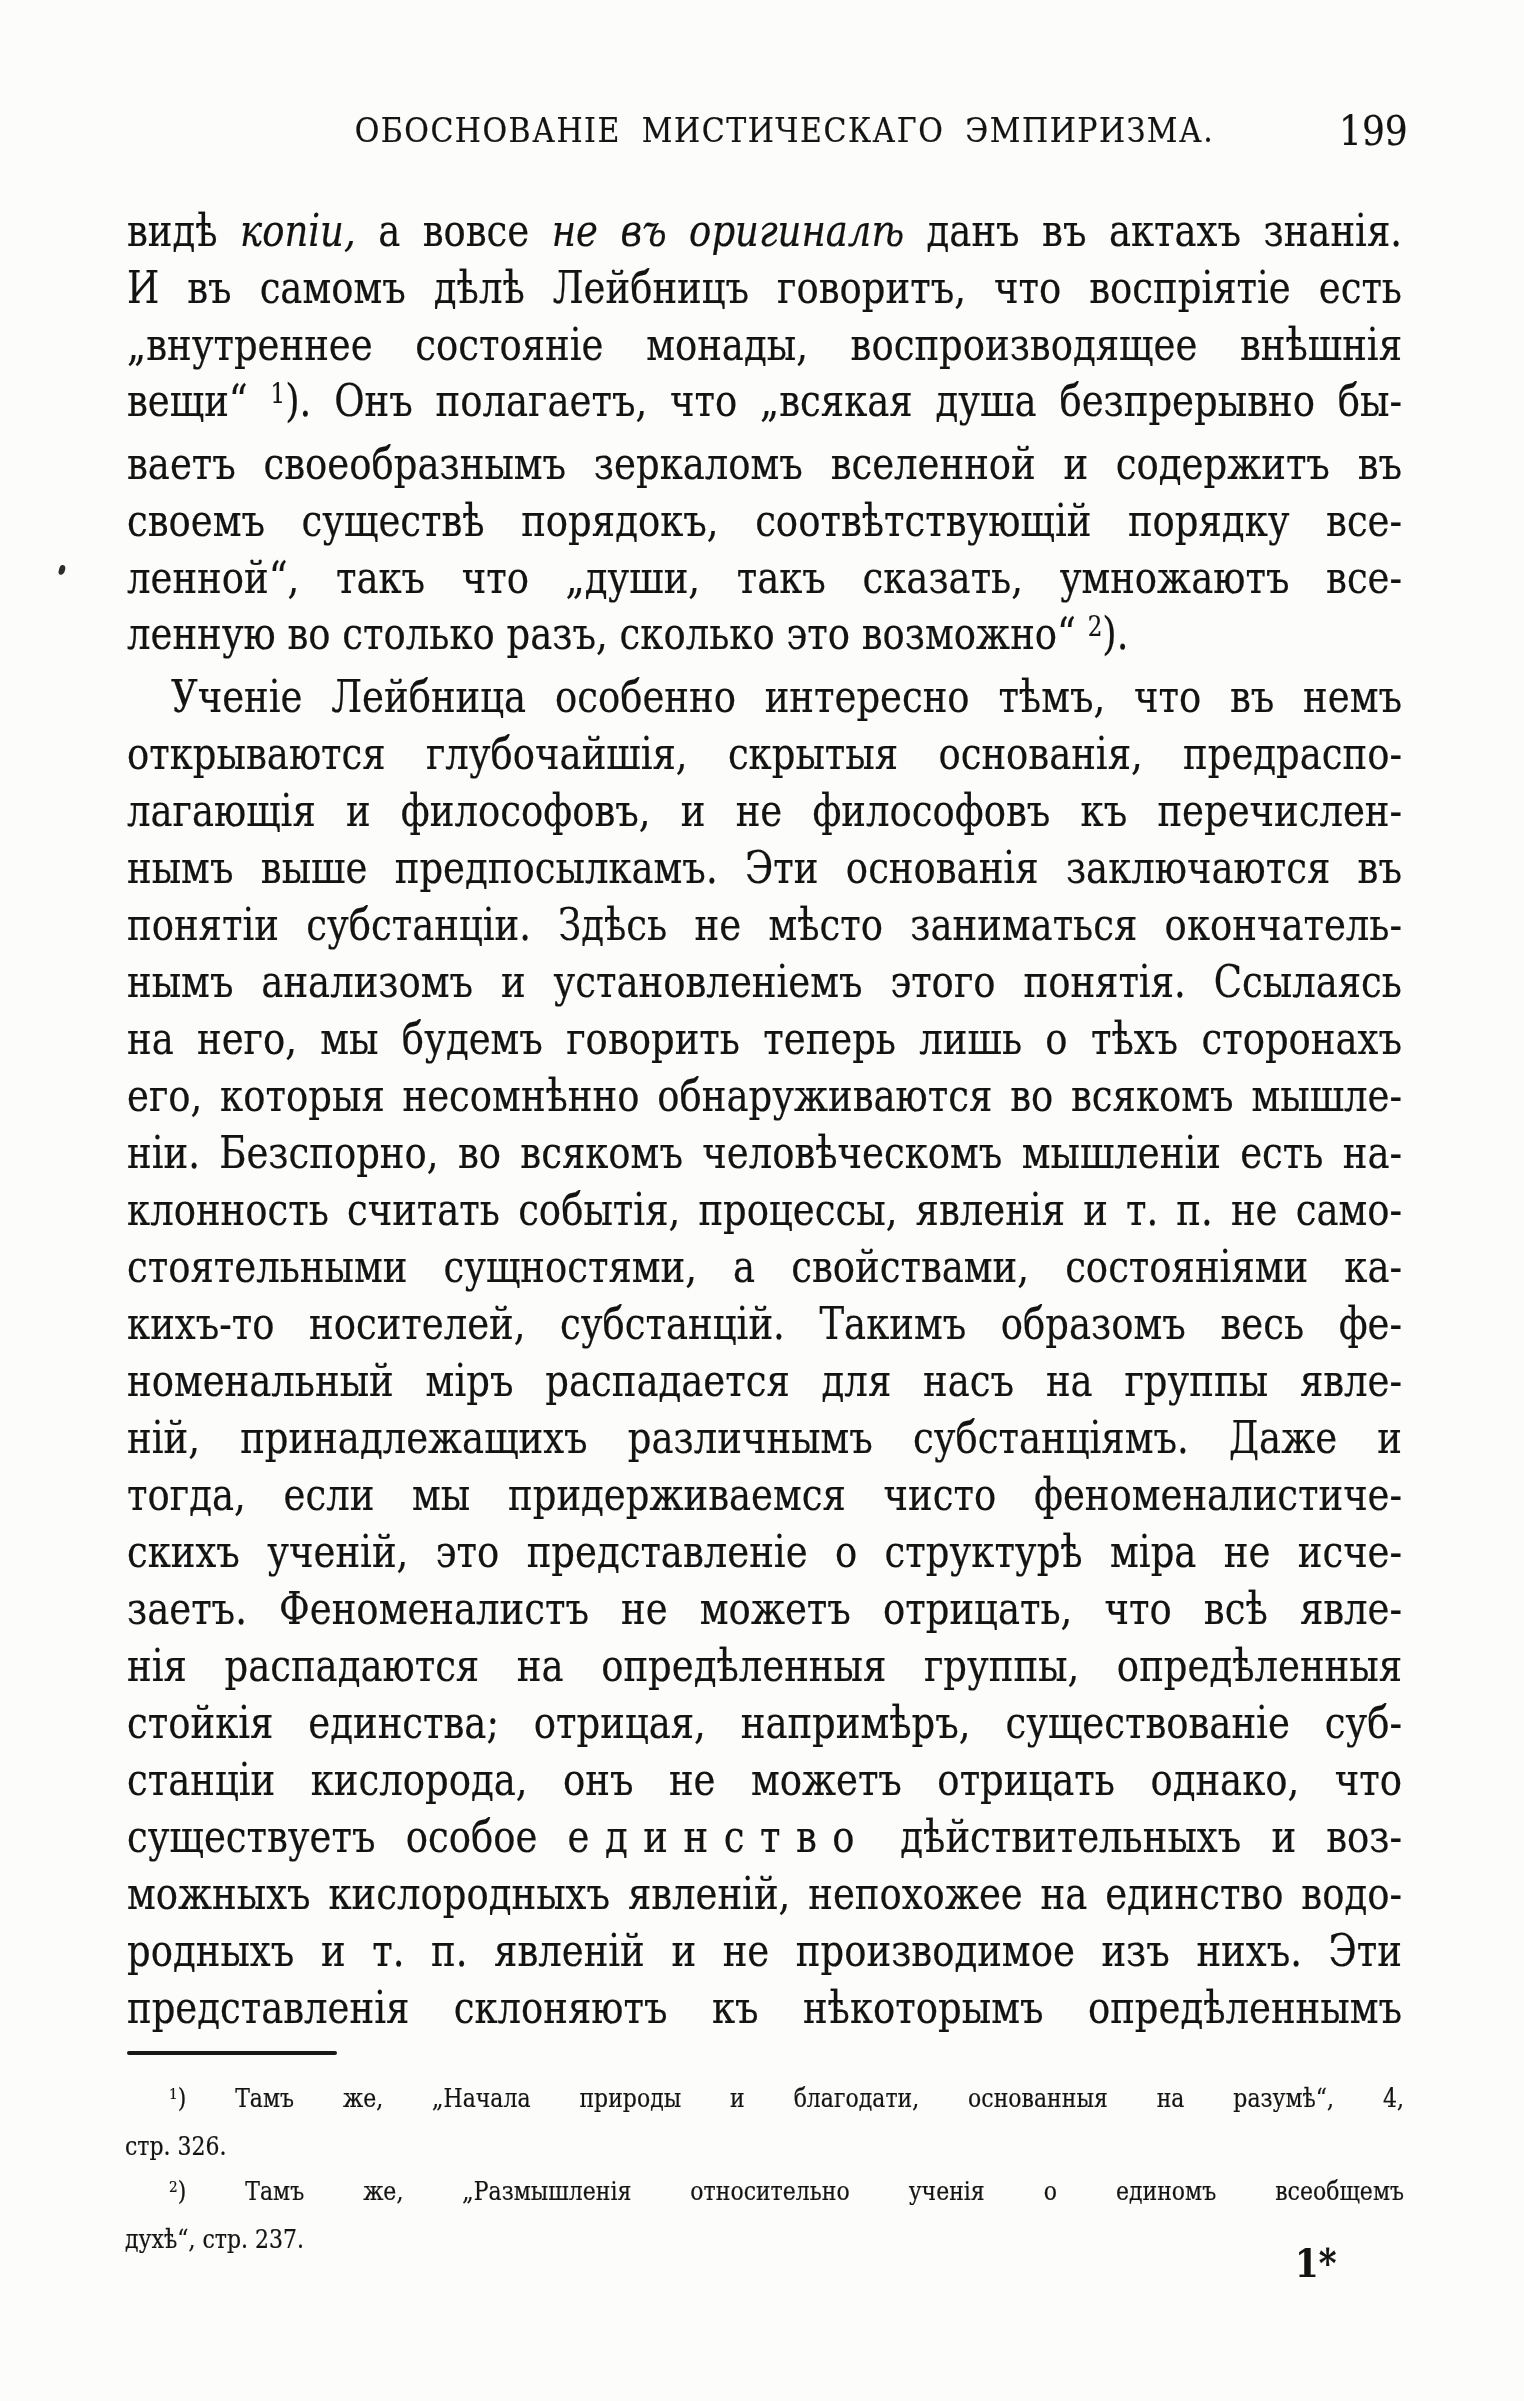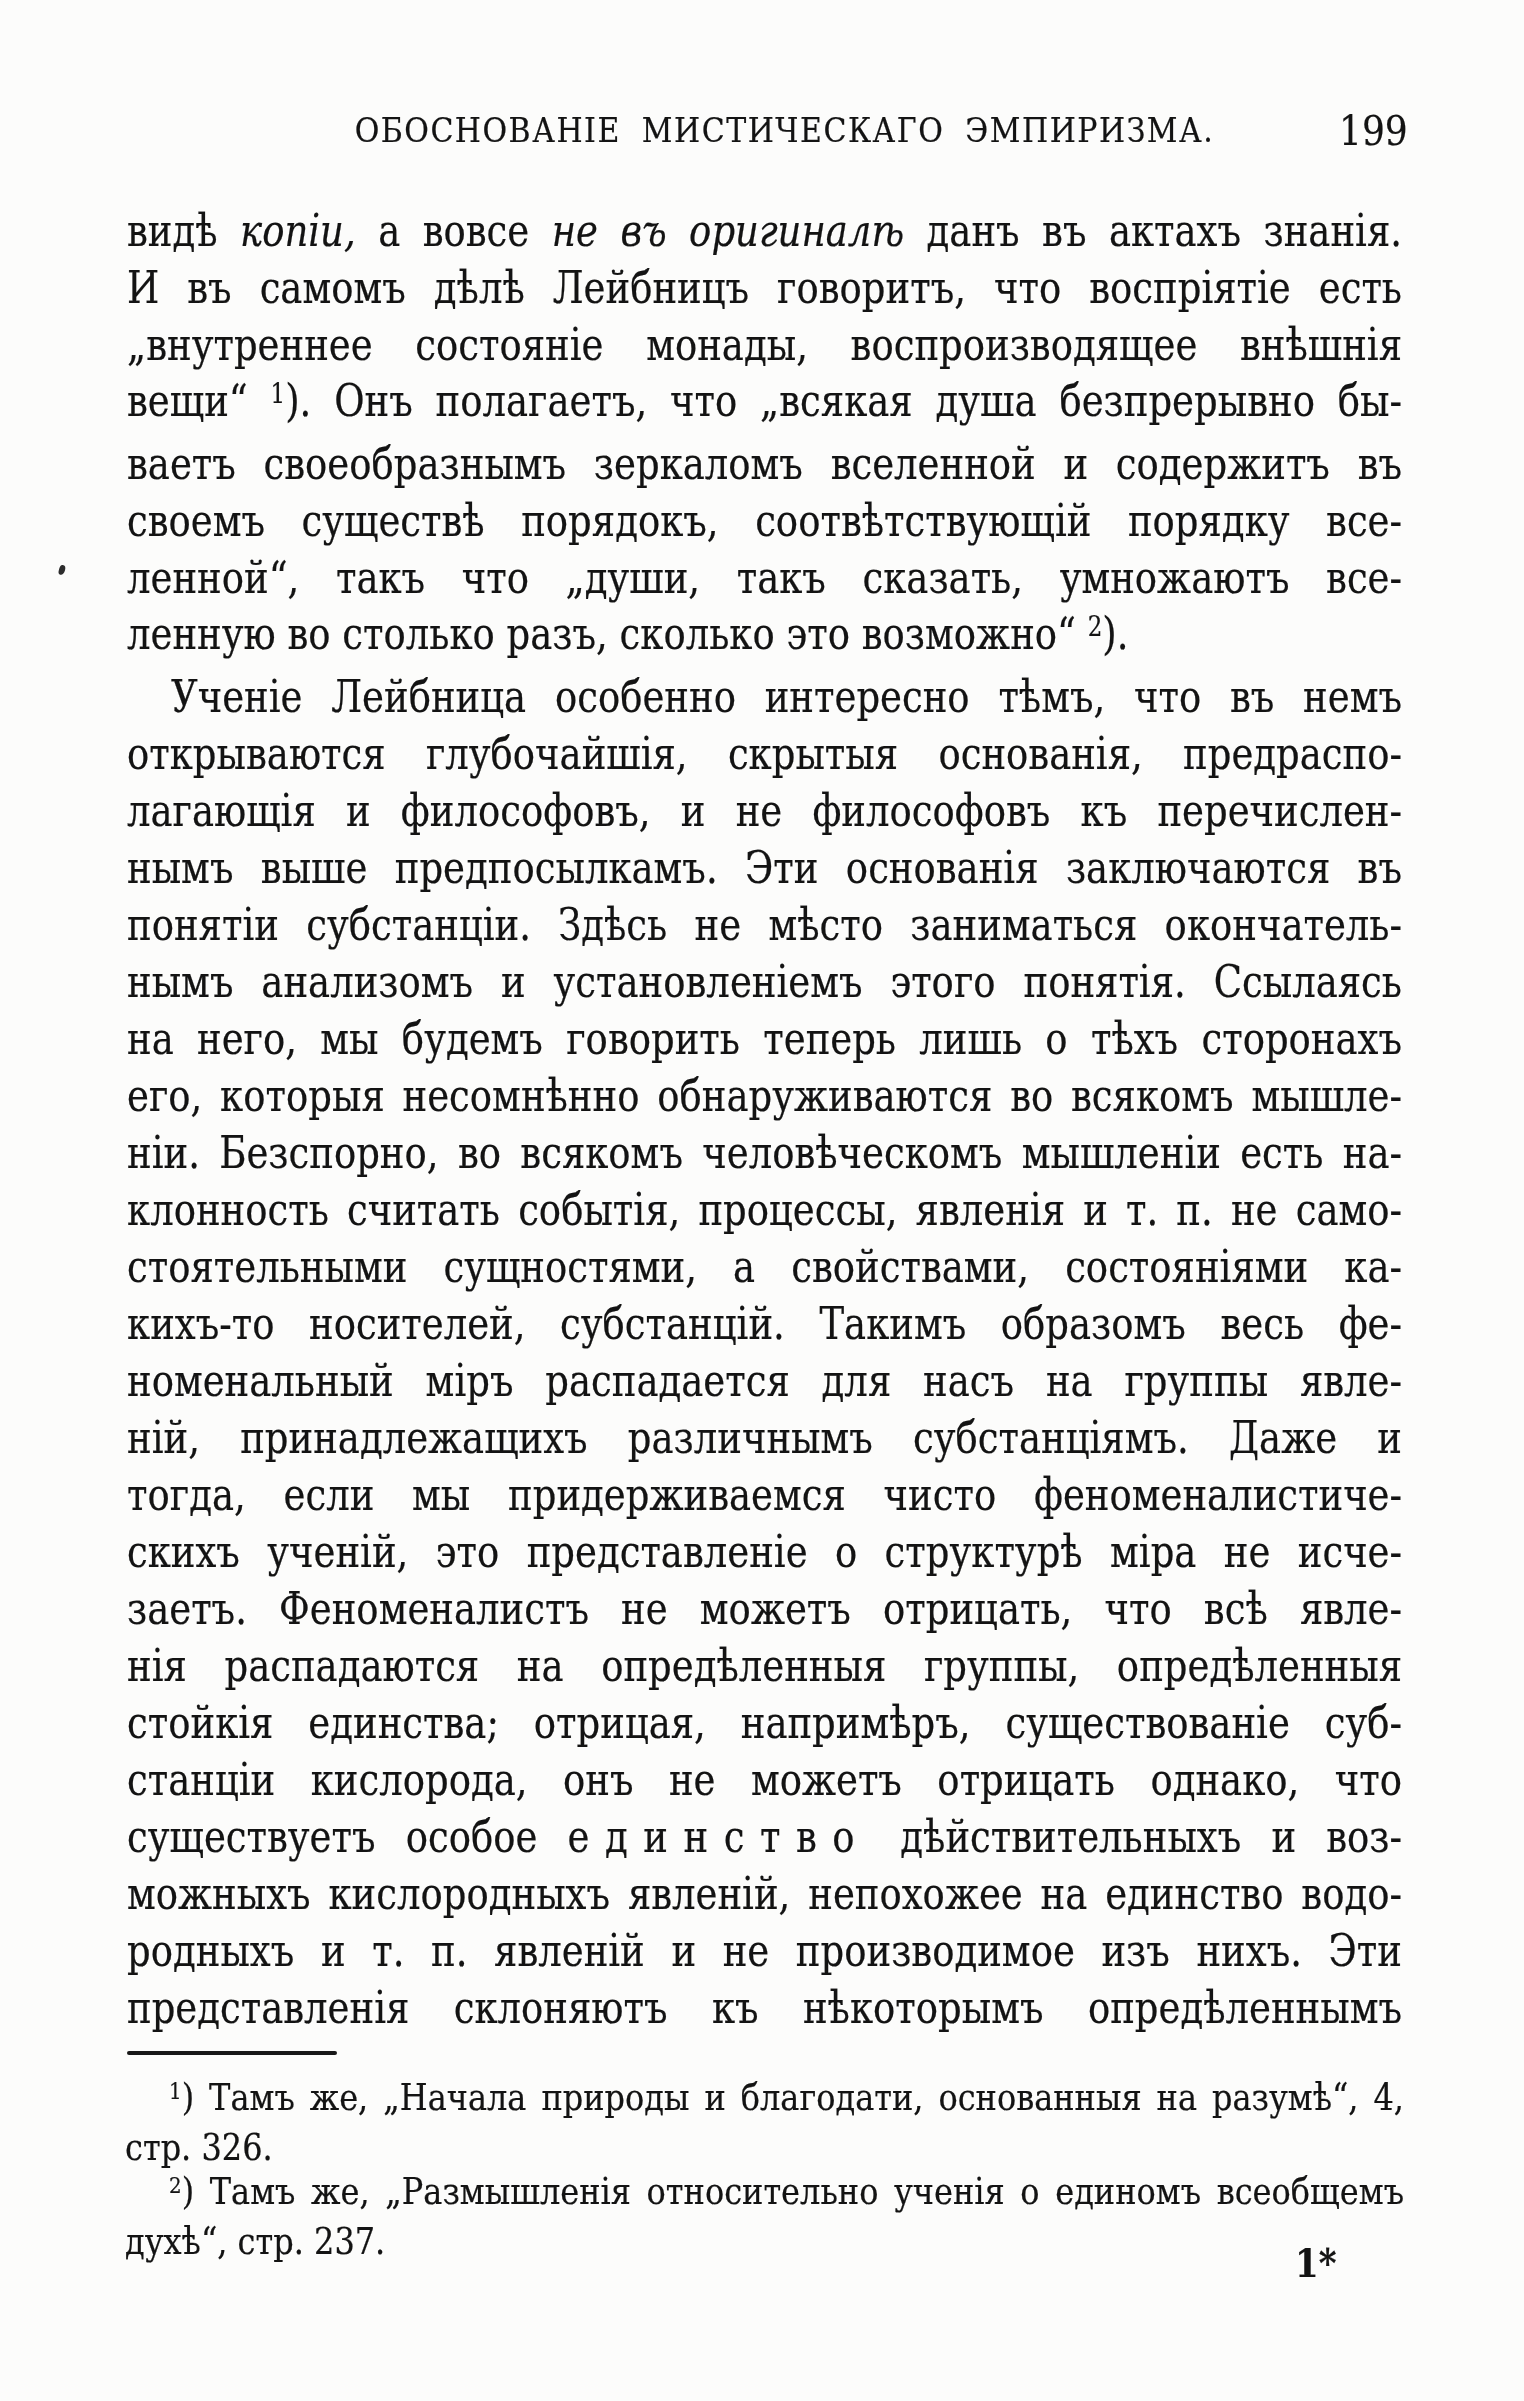--- a/index.html
+++ b/index.html
@@ -25,21 +25,21 @@
   }
   .line{ text-align:justify; text-align-last:justify; transform:scaleY(1.22); }
   .line.no-just{ text-align-last:left; }
   .ind{ text-indent:44px; }
   .rule{
     position:absolute; left:127px; top:2051px; width:210px; height:4px;
     background:#181818; border-radius:2px;
   }
   .footnotes{
     position:absolute; left:125px; top:2076px; width:1279px;
-    font-size:32px; line-height:45px;
+    font-size:22px; line-height:45px;
   }
   .fline{ text-align:justify; text-align-last:justify; transform:scaleY(1.15); }
   .fline.no-just{ text-align-last:left; }
   .fline.ind{ text-indent:44px; }
   .sig{
     position:absolute; left:1295px; top:2243px; font-size:34px; font-weight:bold;
     transform:scaleY(1.15);
   }
   .speck{
     position:absolute; left:59px; top:565px; width:6px; height:10px;

